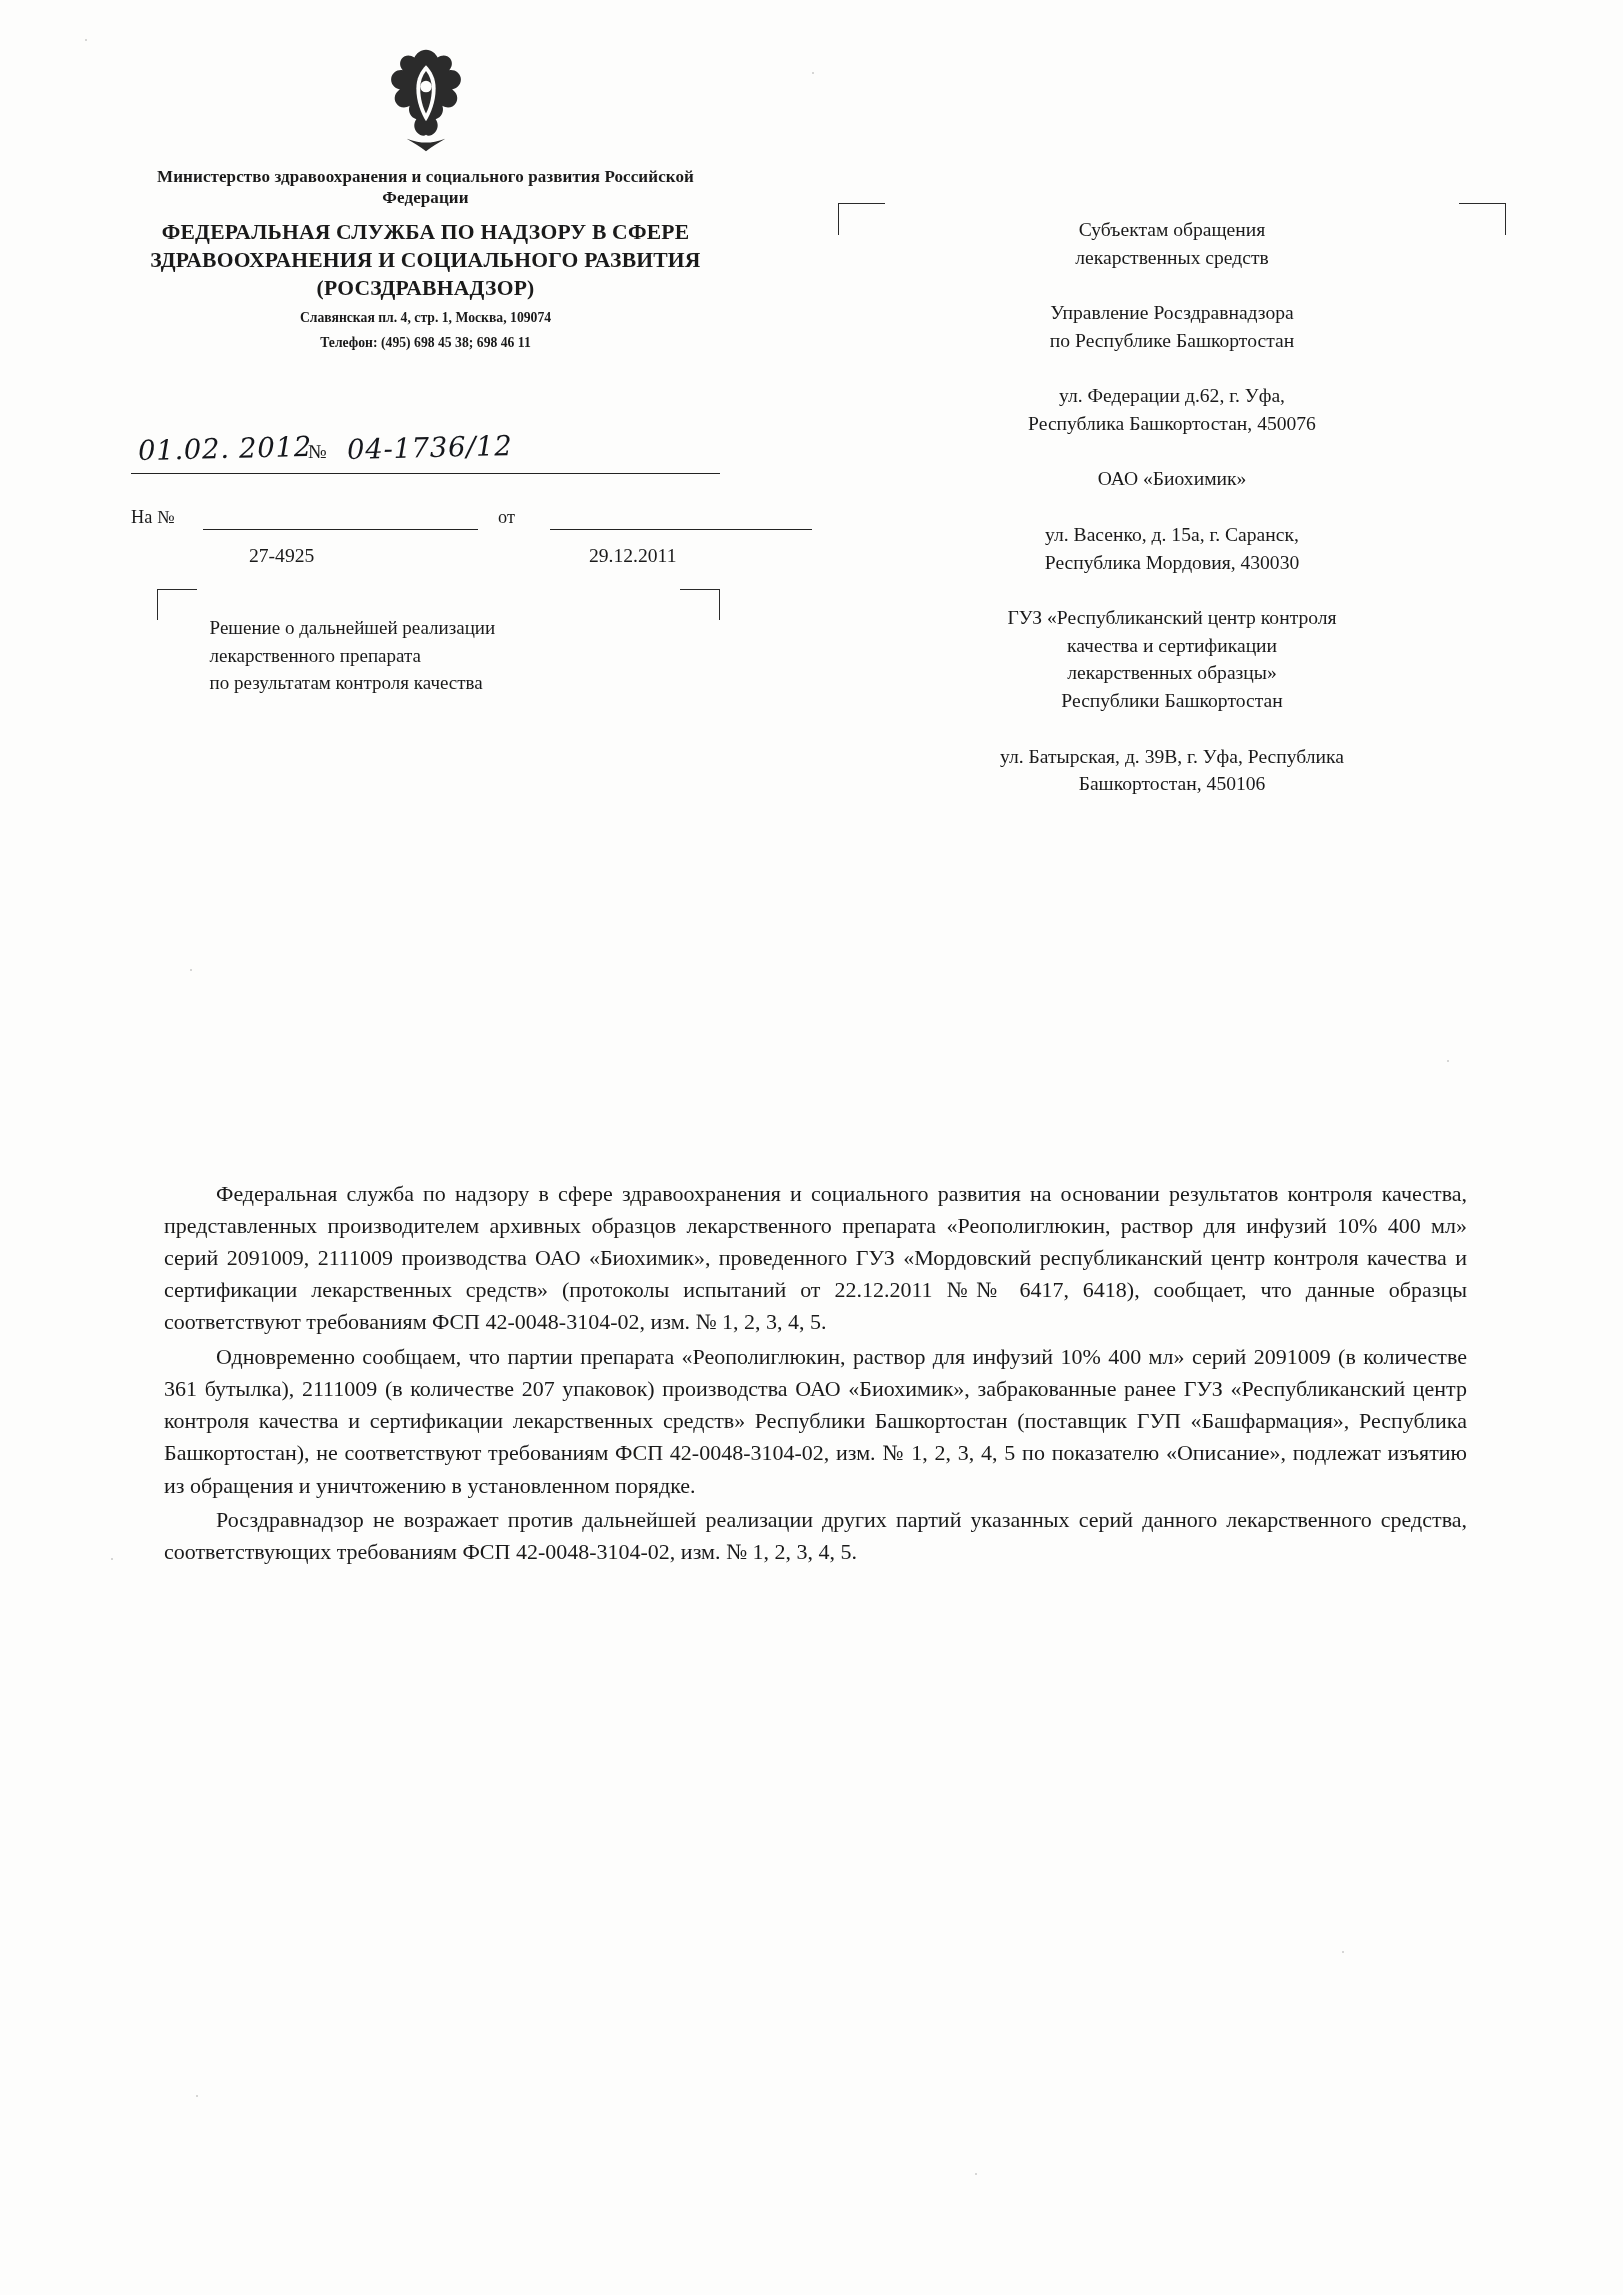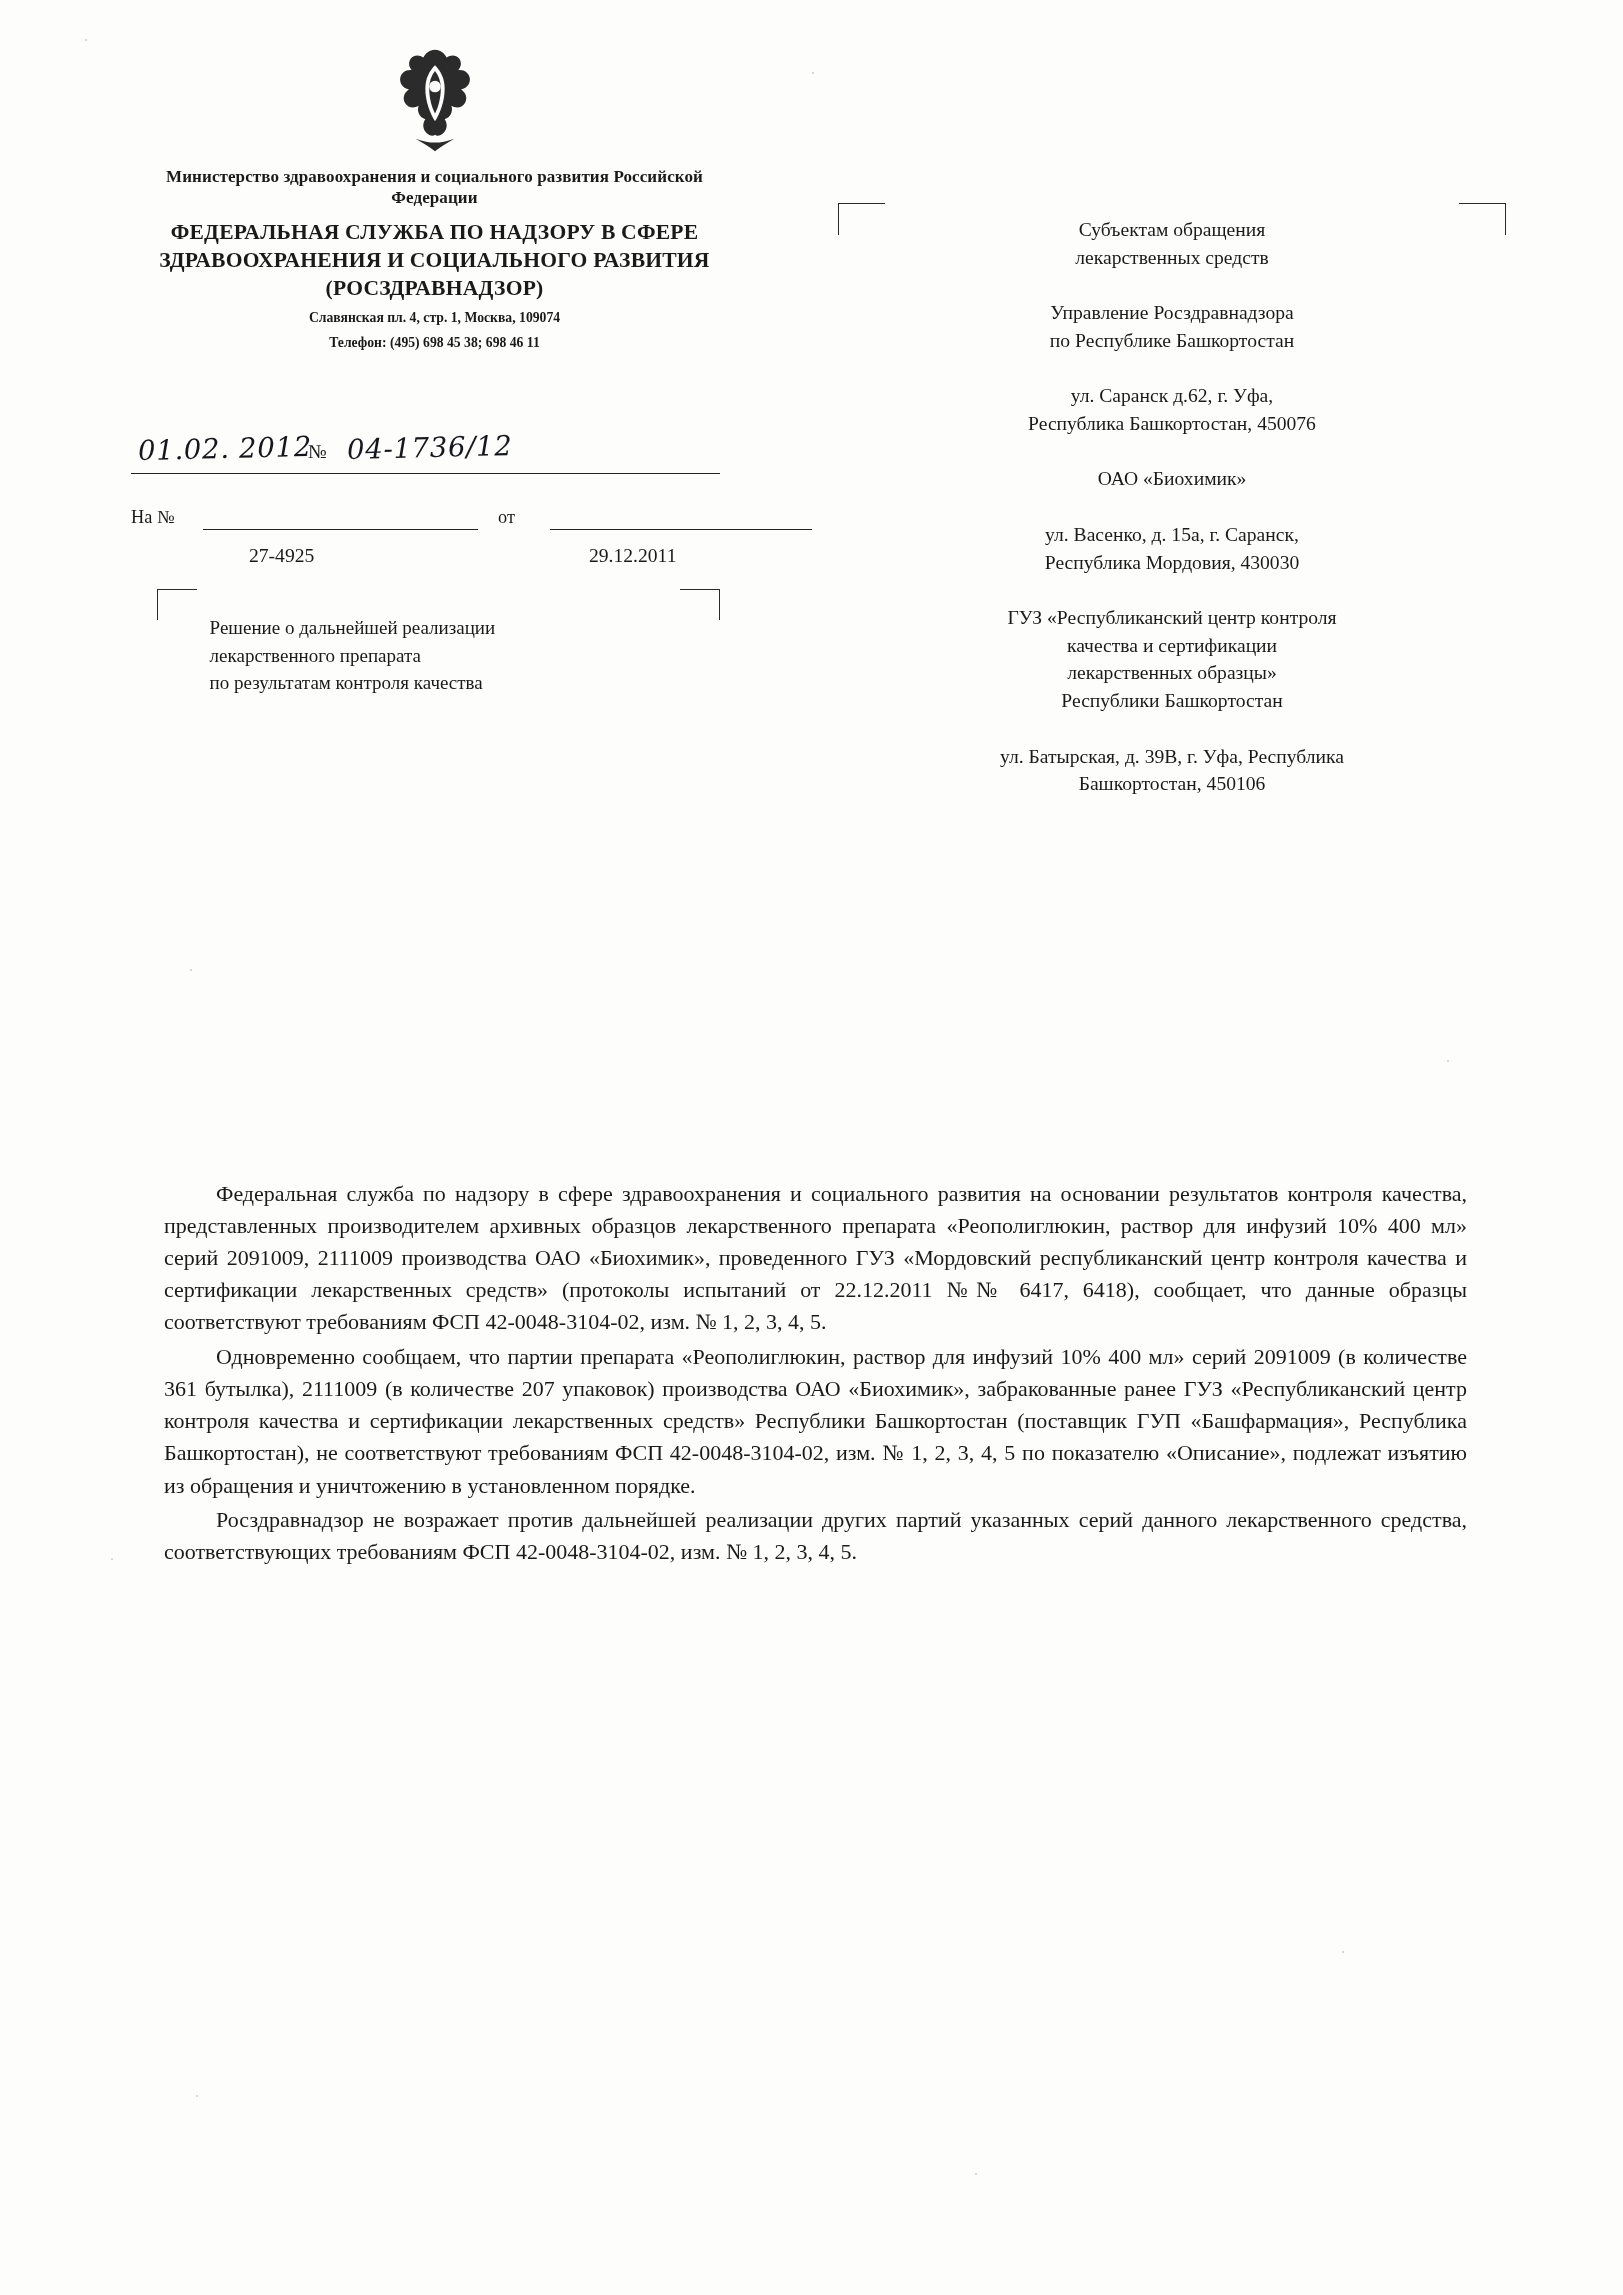--- a/index.html
+++ b/index.html
@@ -17,21 +17,21 @@
   }
   .page {
     position: absolute;
     inset: 0;
     background: #fdfdfc;
   }
 
   
   .letterhead {
     position: absolute;
-    left: 140px;
+    left: 131px;
     top: 46px;
     width: 589px;
     text-align: center;
   }
   .emblem {
     width: 98px;
     height: 111px;
     margin: 0 auto 9.2px auto;
     display: block;
   }
@@ -249,21 +249,21 @@
 
     <div class="addr-group">
       <div>Субъектам обращения</div>
       <div>лекарственных средств</div>
     </div>
     <div class="addr-group">
       <div>Управление Росздравнадзора</div>
       <div>по Республике Башкортостан</div>
     </div>
     <div class="addr-group">
-      <div>ул. Саранск д.62, г. Уфа,</div>
+      <div>ул. Федерации д.62, г. Уфа,</div>
       <div>Республика Башкортостан, 450076</div>
     </div>
     <div class="addr-group">
       <div>ОАО «Биохимик»</div>
     </div>
     <div class="addr-group">
       <div>ул. Васенко, д. 15а, г. Саранск,</div>
       <div>Республика Мордовия, 430030</div>
     </div>
     <div class="addr-group">

